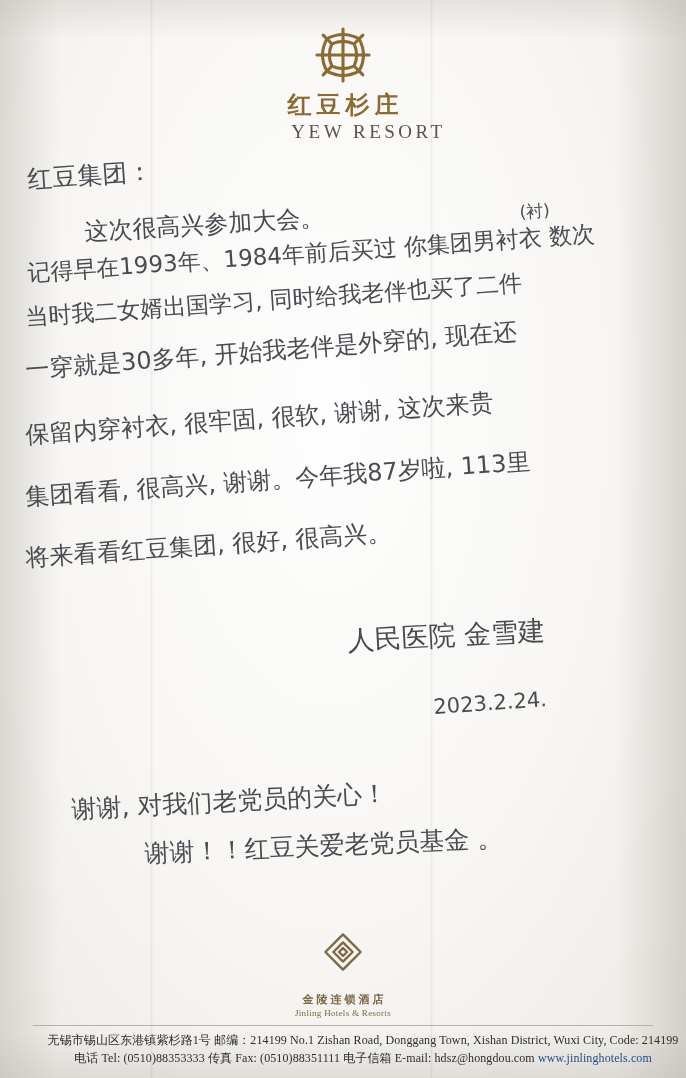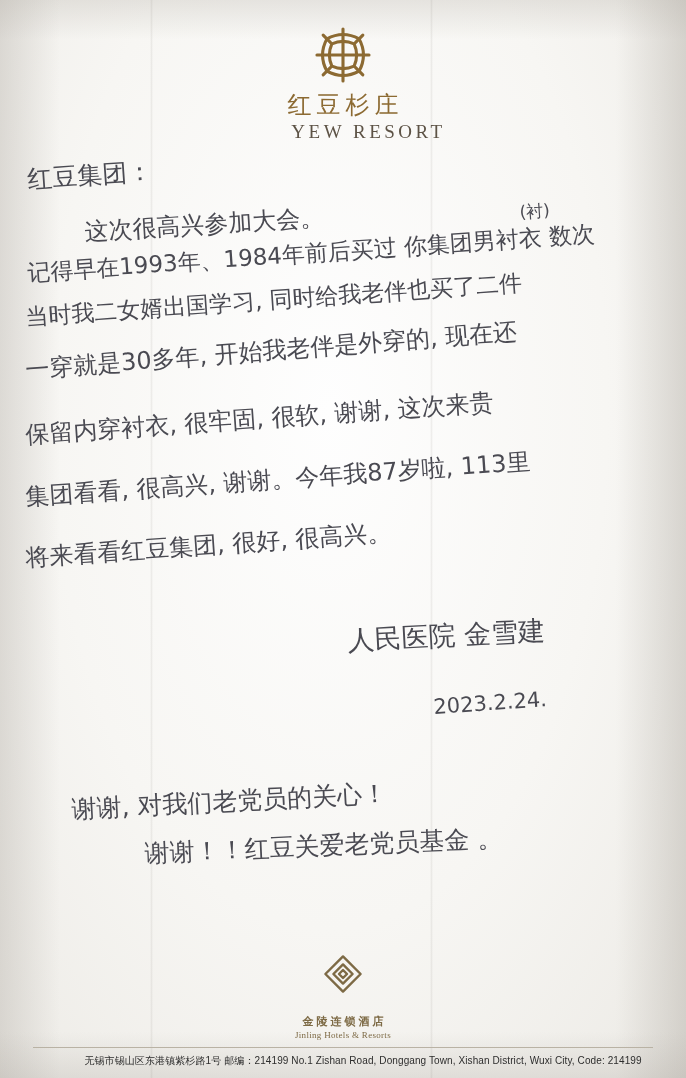--- a/index.html
+++ b/index.html
@@ -62,21 +62,21 @@
     width: 62px;
     height: 62px;
     margin: 0 auto 6px auto;
     display: block;
   }
   .brand-cn {
     font-family: "Liberation Serif", serif;
     font-size: 24px;
     letter-spacing: 5px;
     color: #8c6a32;
-    font-weight: 400;
+    font-weight: 700;
     line-height: 1.1;
     text-indent: 5px;
   }
   .brand-en {
     font-family: "Liberation Serif", serif;
     font-size: 19px;
     letter-spacing: 3.5px;
     color: #5d5346;
     margin-top: 3px;
     text-indent: 3px;
@@ -122,22 +122,22 @@
     color: #7d6a45;
     margin-top: 1px;
   }
   .footer-rule {
     width: 620px;
     height: 1px;
     background: #b9b2a4;
     margin: 7px auto 5px auto;
   }
   .footer-line {
-    font-family: Liberation Sans, sans-serif;
-    font-size: 10px;
+    font-family: Liberation Serif, serif;
+    font-size: 12px;
     color: #2d2d2d;
     line-height: 1.55;
     letter-spacing: 0.1px;
     margin-left: 40px;
   }
   .footer-line .site {
     color: #1d4f8a;
   }
 </style>
 </head>
@@ -193,15 +193,18 @@
       <g fill="none" stroke="#7d6a45" stroke-width="6" stroke-linejoin="round">
         <path d="M50 6 L94 50 L50 94 L6 50 Z"></path>
         <path d="M50 26 L74 50 L50 74 L26 50 Z"></path>
         <path d="M50 40 L60 50 L50 60 L40 50 Z"></path>
       </g>
     </svg>
     <div class="footer-brand-cn">金陵连锁酒店</div>
     <div class="footer-brand-en">Jinling Hotels &amp; Resorts</div>
     <div class="footer-rule"></div>
     <div class="footer-line">无锡市锡山区东港镇紫杉路1号  邮编：214199  No.1 Zishan Road, Donggang Town, Xishan District, Wuxi City, Code: 214199</div>
+    <div class="footer-line">
+      <span>电话 Tel: (0510)88353333   传真 Fax: (0510)88351111   电子信箱 E-mail: hdsz@hongdou.com  </span><span class="site">www.jinlinghotels.com</span>
+    </div>
   </div>
 
 </div>
 
 </body></html>

